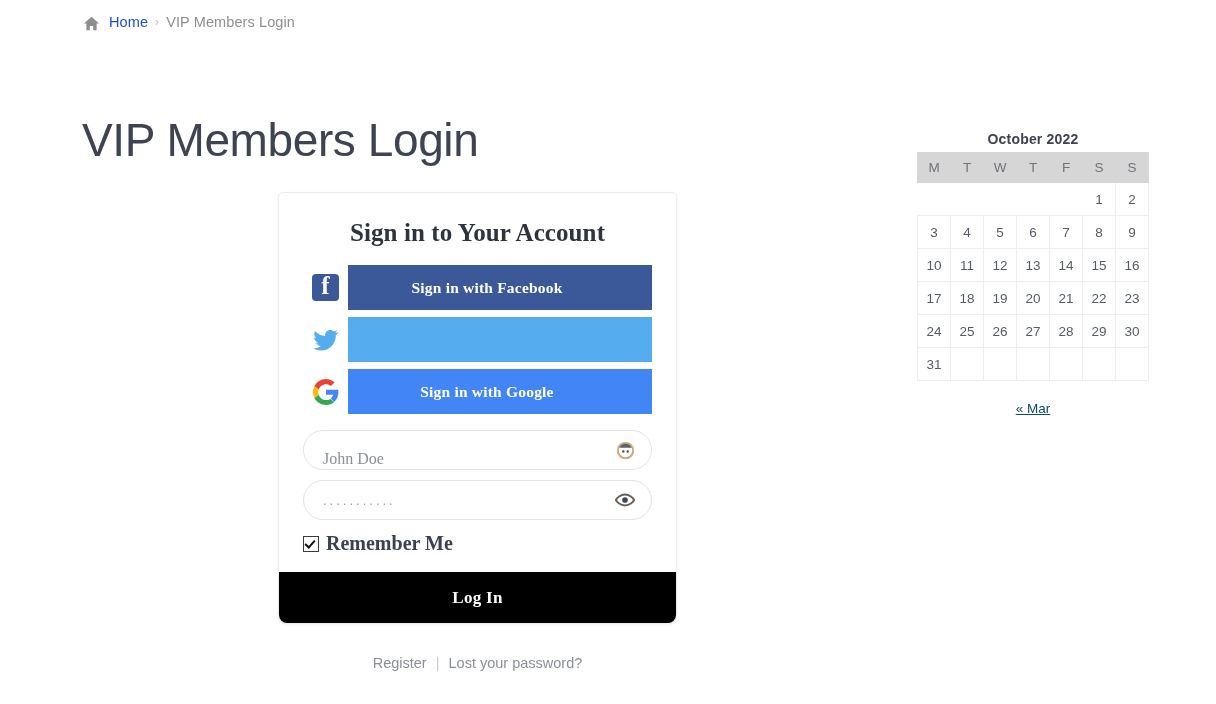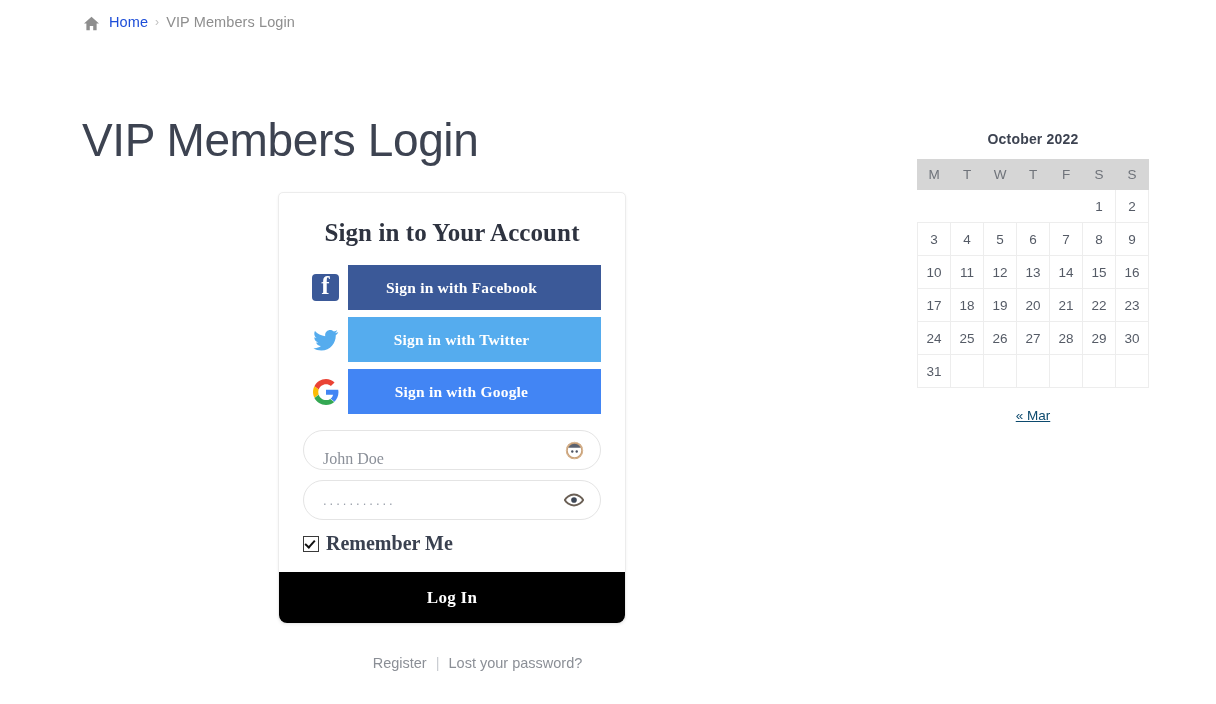--- a/index.html
+++ b/index.html
@@ -58,21 +58,21 @@
     color: #3d4351;
     letter-spacing: -0.4px;
     white-space: nowrap;
   }
 
   
   .login-card {
     position: absolute;
     left: 278px;
     top: 192px;
-    width: 348px;
+    width: 399px;
     background: #ffffff;
     border: 1px solid #ececec;
     border-radius: 5px 5px 8px 8px;
     box-shadow: 0 1px 3px rgba(0,0,0,0.06);
     box-sizing: border-box;
   }
   .card-title {
     margin: 0;
     padding: 26px 0 18px;
     text-align: center;
@@ -257,21 +257,21 @@
     position: absolute;
     left: 917px;
     top: 131px;
     width: 232px;
   }
   .cal-caption {
     text-align: center;
     font-size: 14px;
     font-weight: bold;
     color: #3d4351;
-    padding-bottom: 12px;
+    padding-bottom: 5px;
     letter-spacing: .2px;
   }
   table.cal-table {
     width: 232px;
     border-collapse: collapse;
     font-size: 13.5px;
     color: #555b66;
   }
   table.cal-table th {
     background: #d6d6d6;
@@ -335,21 +335,20 @@
       </span>
       <span class="social-label">Sign in with Facebook</span>
     </div>
 
     <div class="social-btn btn-twitter">
       <span class="social-icon-tile">
         <svg viewBox="0 0 24 24" width="26" height="26">
           <path fill="#55acee" d="M23 4.9c-.8.4-1.7.7-2.7.8 1-.6 1.7-1.5 2-2.6-.9.5-1.9.9-3 1.1-.9-.9-2.1-1.5-3.4-1.5-2.6 0-4.7 2.1-4.7 4.7 0 .4 0 .7.1 1.1C7.5 8.3 4.1 6.5 1.8 3.8c-.4.7-.6 1.5-.6 2.4 0 1.6.8 3.1 2.1 3.9-.8 0-1.5-.2-2.1-.6v.1c0 2.3 1.6 4.2 3.8 4.6-.4.1-.8.2-1.2.2-.3 0-.6 0-.9-.1.6 1.9 2.3 3.2 4.4 3.3-1.6 1.3-3.6 2-5.8 2-.4 0-.8 0-1.1-.1 2.1 1.3 4.6 2.1 7.2 2.1 8.7 0 13.4-7.2 13.4-13.4v-.6c.9-.7 1.7-1.5 2.3-2.6z"></path>
         </svg>
       </span>
-      <span class="social-label">Sign in with Twitter</span>
     </div>
 
     <div class="social-btn btn-google">
       <span class="social-icon-tile">
         <svg viewBox="0 0 48 48" width="26" height="26">
           <path fill="#EA4335" d="M24 9.5c3.5 0 6.6 1.2 9 3.6l6.8-6.8C35.6 2.4 30.2 0 24 0 14.6 0 6.5 5.4 2.6 13.2l7.9 6.2C12.4 13.7 17.7 9.5 24 9.5z"></path>
           <path fill="#FBBC05" d="M10.5 28.4c-.5-1.4-.8-2.9-.8-4.4s.3-3 .8-4.4l-7.9-6.2C1 16.6 0 20.2 0 24s1 7.4 2.6 10.6l7.9-6.2z"></path>
           <path fill="#34A853" d="M24 48c6.2 0 11.4-2 15.2-5.5l-7.4-5.8c-2.1 1.4-4.7 2.2-7.8 2.2-6.3 0-11.6-4.2-13.5-9.9l-7.9 6.2C6.5 42.6 14.6 48 24 48z"></path>
           <path fill="#4285F4" d="M47 24.5c0-1.6-.2-3.2-.5-4.5H24v9h13c-.6 3-2.3 5.5-4.8 7.2l7.4 5.8C44 37.8 47 31.8 47 24.5z"></path>
         </svg>

